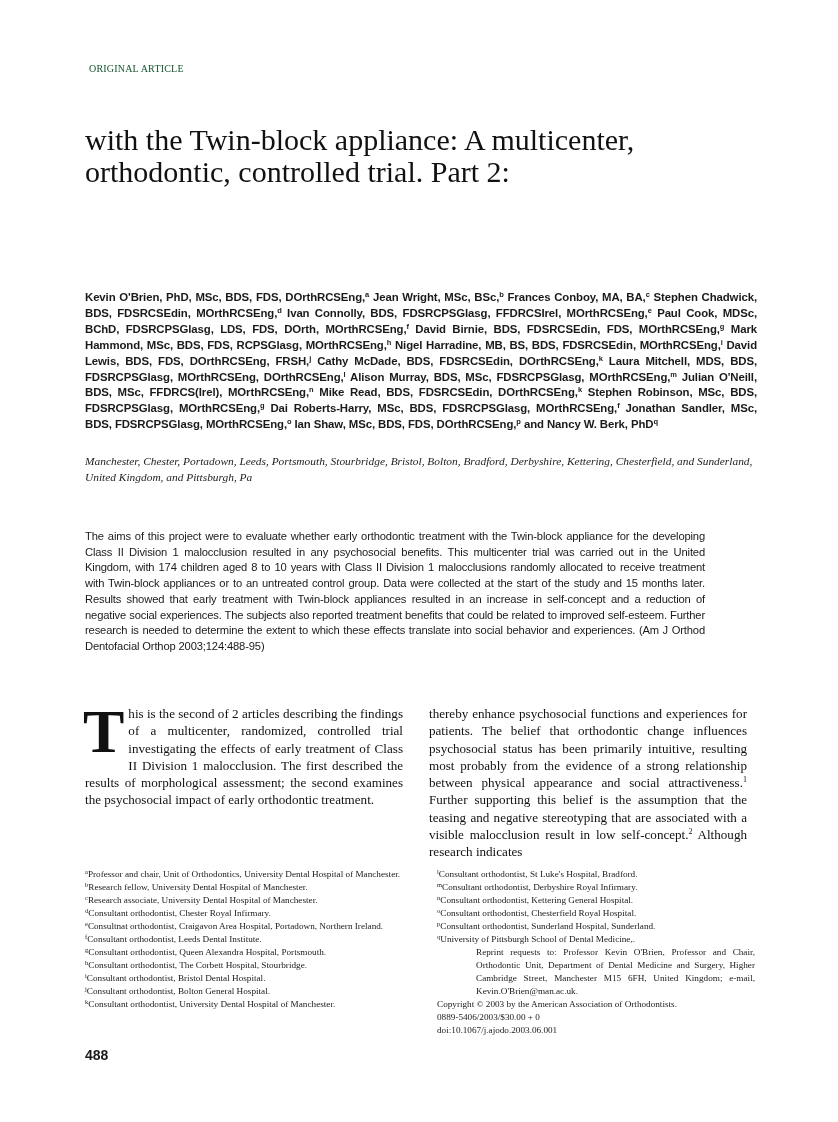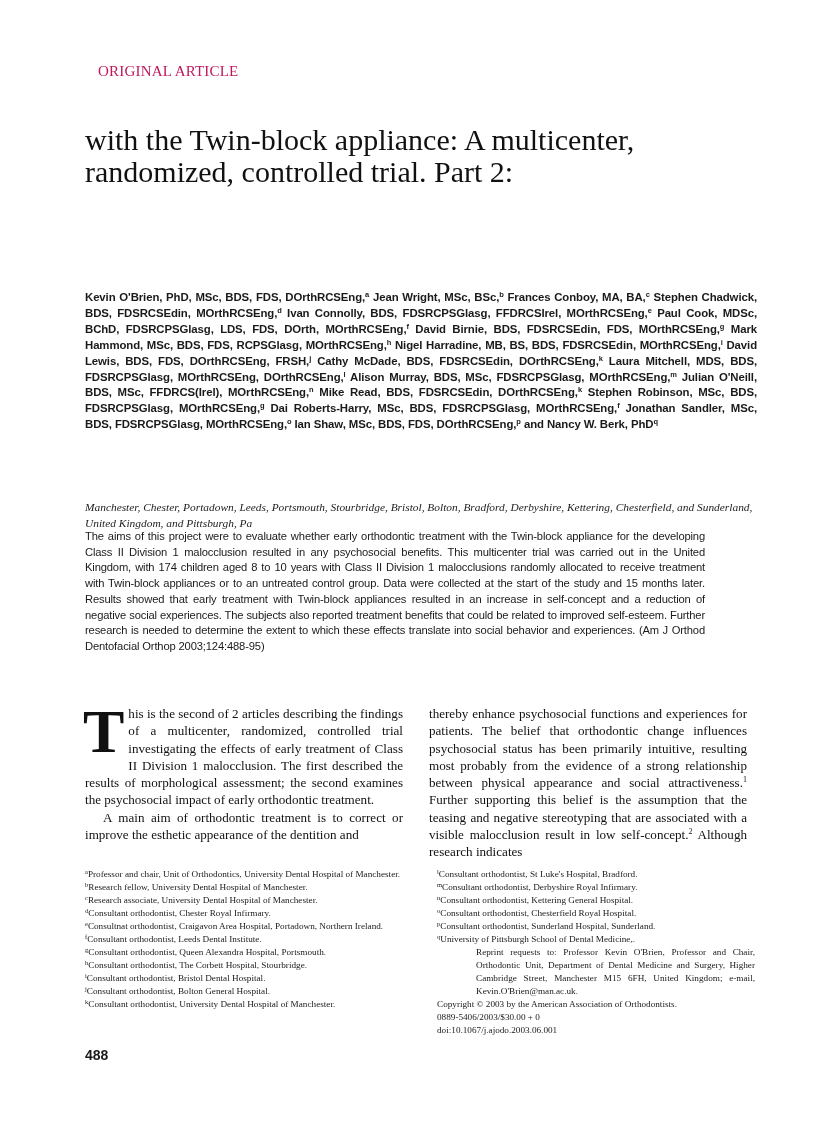--- a/index.html
+++ b/index.html
@@ -1,36 +1,36 @@
 <!DOCTYPE html>
 <html><head>
 <meta charset="utf-8">
 <style>
   html, body { margin: 0; padding: 0; background: #ffffff; }
   body { width: 838px; height: 1122px; position: relative; overflow: hidden; color: #111; }
   .page { position: absolute; left: 85px; top: 0; width: 672px; }
 
   .section-label {
-    position: absolute; top: 63px; left: 13px;
-    font-family: "Liberation Serif", serif; font-size: 15px; letter-spacing: 0.2px; color: #be185d;
+    position: absolute; top: 63px; left: 4px;
+    font-family: "Liberation Serif", serif; font-size: 10px; letter-spacing: 0.2px; color: #14532d;
   }
   .title {
     position: absolute; top: 124px; left: 0; width: 672px;
     font-family: "Liberation Serif", serif; font-size: 30px; line-height: 31.5px; color: #111;
   }
   .title span { display: block; white-space: nowrap; }
 
   .authors {
     position: absolute; top: 290px; left: 0; width: 672px;
     font-family: "Liberation Sans", sans-serif; font-size: 11.4px; font-weight: bold; line-height: 15.9px; color: #1a1a1a;
     text-align: justify; letter-spacing: -0.1px;
   }
   .authors sup { font-size: 7.5px; font-weight: bold; vertical-align: 4px; line-height: 0; }
   .affil {
-    position: absolute; top: 500px; left: 0; width: 672px;
+    position: absolute; top: 454px; left: 0; width: 672px;
     font-family: "Liberation Serif", serif; font-style: italic; font-size: 11.4px; line-height: 15.5px; color: #222;
   }
 
   .abstract {
     position: absolute; top: 529px; left: 0; width: 620px;
     font-family: "Liberation Sans", sans-serif; font-size: 11.2px; line-height: 15.7px; color: #1a1a1a;
     text-align: justify; letter-spacing: -0.15px;
   }
 
   .col { position: absolute; top: 705px; width: 318px;
@@ -53,33 +53,32 @@
     font-family: "Liberation Sans", sans-serif; font-size: 14px; font-weight: bold; color: #1a1a1a; }
 </style>
 </head>
 <body>
 
 <div class="page">
   <div class="section-label">ORIGINAL ARTICLE</div>
 
   <h1 class="title" style="margin:0;font-weight:normal;">
     <span>with the Twin-block appliance: A multicenter,</span>
-    <span>randomized, controlled trial. Part 2:</span>
+    <span>orthodontic, controlled trial. Part 2:</span>
   </h1>
 
   <div class="authors" id="authors"><span>Kevin O'Brien, PhD, MSc, BDS, FDS, DOrthRCSEng,</span><sup>a</sup> <span>Jean Wright, MSc, BSc,</span><sup>b</sup> <span>Frances Conboy, MA, BA,</span><sup>c</sup> <span>Stephen Chadwick, BDS, FDSRCSEdin, MOrthRCSEng,</span><sup>d</sup> <span>Ivan Connolly, BDS, FDSRCPSGlasg, FFDRCSIrel, MOrthRCSEng,</span><sup>e</sup> <span>Paul Cook, MDSc, BChD, FDSRCPSGlasg, LDS, FDS, DOrth, MOrthRCSEng,</span><sup>f</sup> <span>David Birnie, BDS, FDSRCSEdin, FDS, MOrthRCSEng,</span><sup>g</sup> <span>Mark Hammond, MSc, BDS, FDS, RCPSGlasg, MOrthRCSEng,</span><sup>h</sup> <span>Nigel Harradine, MB, BS, BDS, FDSRCSEdin, MOrthRCSEng,</span><sup>i</sup> <span>David Lewis, BDS, FDS, DOrthRCSEng, FRSH,</span><sup>j</sup> <span>Cathy McDade, BDS, FDSRCSEdin, DOrthRCSEng,</span><sup>k</sup> <span>Laura Mitchell, MDS, BDS, FDSRCPSGlasg, MOrthRCSEng, DOrthRCSEng,</span><sup>l</sup> <span>Alison Murray, BDS, MSc, FDSRCPSGlasg, MOrthRCSEng,</span><sup>m</sup> <span>Julian O'Neill, BDS, MSc, FFDRCS(Irel), MOrthRCSEng,</span><sup>n</sup> <span>Mike Read, BDS, FDSRCSEdin, DOrthRCSEng,</span><sup>k</sup> <span>Stephen Robinson, MSc, BDS, FDSRCPSGlasg, MOrthRCSEng,</span><sup>g</sup> <span>Dai Roberts-Harry, MSc, BDS, FDSRCPSGlasg, MOrthRCSEng,</span><sup>f</sup> <span>Jonathan Sandler, MSc, BDS, FDSRCPSGlasg, MOrthRCSEng,</span><sup>o</sup> <span>Ian Shaw, MSc, BDS, FDS, DOrthRCSEng,</span><sup>p</sup> <span>and Nancy W. Berk, PhD</span><sup>q</sup></div>
   <div class="affil">Manchester, Chester, Portadown, Leeds, Portsmouth, Stourbridge, Bristol, Bolton, Bradford, Derbyshire, Kettering, Chesterfield, and Sunderland, United Kingdom, and Pittsburgh, Pa</div>
 
   <div class="abstract">The aims of this project were to evaluate whether early orthodontic treatment with the Twin-block appliance for the developing Class II Division 1 malocclusion resulted in any psychosocial benefits. This multicenter trial was carried out in the United Kingdom, with 174 children aged 8 to 10 years with Class II Division 1 malocclusions randomly allocated to receive treatment with Twin-block appliances or to an untreated control group. Data were collected at the start of the study and 15 months later. Results showed that early treatment with Twin-block appliances resulted in an increase in self-concept and a reduction of negative social experiences. The subjects also reported treatment benefits that could be related to improved self-esteem. Further research is needed to determine the extent to which these effects translate into social behavior and experiences. (Am J Orthod Dentofacial Orthop 2003;124:488-95)</div>
 
   <div class="col col-left">
     <p>
       <span class="dropcap">T</span><span>his is the second of 2 articles describing the findings of a multicenter, randomized, controlled trial investigating the effects of early treatment of Class II Division 1 malocclusion. The first described the results of morphological assessment; the second examines the psychosocial impact of early orthodontic treatment.</span>
     </p>
-    <p class="indent">A main aim of orthodontic treatment is to correct or improve the esthetic appearance of the dentition and</p>
   </div>
 
   <div class="col col-right">
     <p><span>thereby enhance psychosocial functions and experiences for patients. The belief that orthodontic change influences psychosocial status has been primarily intuitive, resulting most probably from the evidence of a strong relationship between physical appearance and social attractiveness.</span><sup>1</sup><span> Further supporting this belief is the assumption that the teasing and negative stereotyping that are associated with a visible malocclusion result in low self-concept.</span><sup>2</sup><span> Although research indicates</span></p>
   </div>
 
   <div class="fn fn-left" id="fn-left">
       <div><sup>a</sup>Professor and chair, Unit of Orthodontics, University Dental Hospital of Manchester.</div>
       <div><sup>b</sup>Research fellow, University Dental Hospital of Manchester.</div>
       <div><sup>c</sup>Research associate, University Dental Hospital of Manchester.</div>

